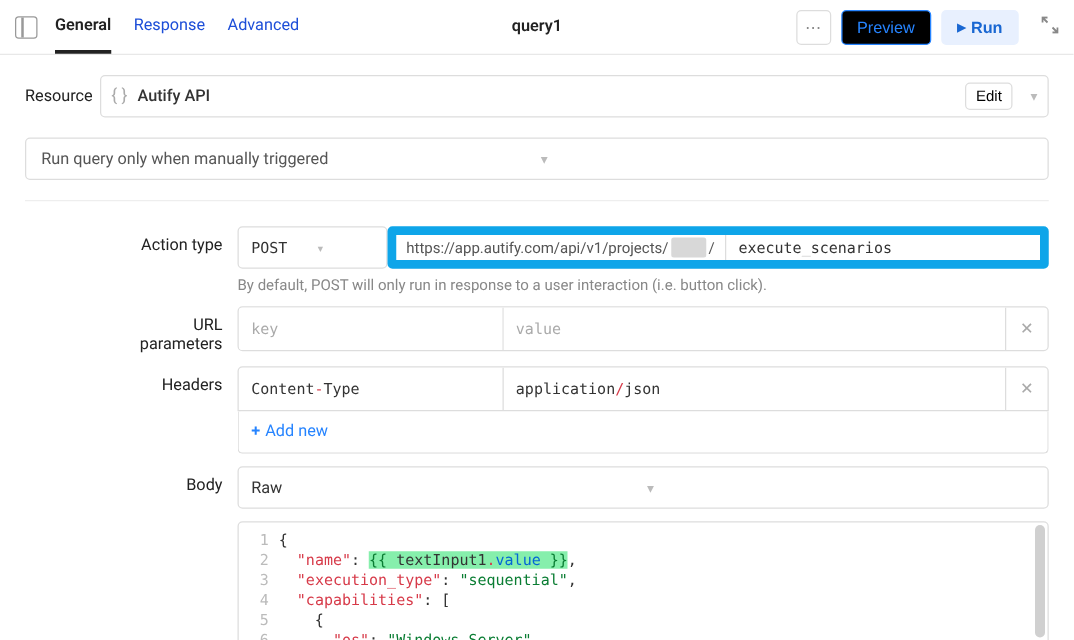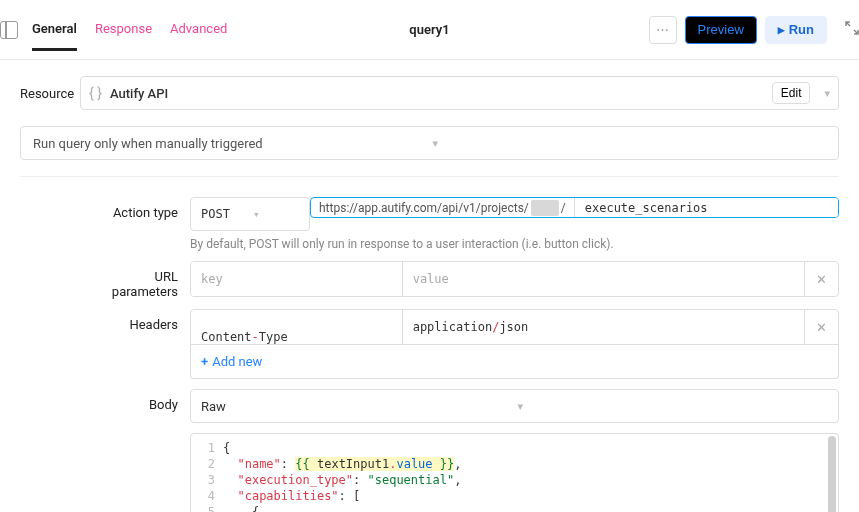--- a/index.html
+++ b/index.html
@@ -8,42 +8,42 @@
   font-size: 13px;
   color: #333;
   background: #fff;
   width: 859px;
   height: 512px;
   overflow: hidden;
 }
 .top-bar {
   display: flex;
   align-items: center;
-  height: 60px;
+  height: 44px;
   border-bottom: 1px solid #e8e8e8;
-  padding: 0 0;
+  padding: 0 12px;
 }
 .left-icon {
   width: 18px; height: 18px;
   border: 1.5px solid #999;
   border-radius: 3px;
   position: relative;
   margin-right: 14px;
   cursor: pointer;
 }
 .left-icon::after {
   content: '';
   position: absolute;
   left: 4px; top: 0; bottom: 0;
   width: 1.5px;
   background: #999;
 }
 .tabs { display: flex; gap: 18px; }
 .tab {
-  color: #ec4899;
+  color: #1d4ed8;
   cursor: pointer;
   padding: 12px 0;
   font-size: 13px;
 }
 .tab.active {
   color: #222;
   font-weight: 600;
   border-bottom: 3px solid #222;
   margin-bottom: -1px;
 }
@@ -169,23 +169,23 @@
   font-family: "SFMono-Regular", Menlo, monospace;
   font-size: 12px;
   color: #333;
   background: #fff;
 }
 .select-box.method { width: 120px; }
 .select-box.method span { flex: 1; }
 .url-box {
   flex: 1;
   display: flex;
-  border: 1px solid #0ea5e9;
-  border-radius: 4px;
-  height: 21px;
+  border: 7px solid #0ea5e9;
+  border-radius: 4px;
+  height: 34px;
   align-items: stretch;
   overflow: hidden;
 }
 .url-prefix {
   padding: 0 8px;
   display: flex;
   align-items: center;
   font-size: 12px;
   color: #555;
   white-space: nowrap;
@@ -245,21 +245,21 @@
   display: flex;
   align-items: center;
   padding: 0 10px;
   flex: 1;
 }
 .code-token { color: #333; }
 .code-op { color: #d73a49; }
 .code-prop { color: #0366d6; }
 .code-str { color: #0a7d33; }
 .code-key { color: #d73a49; }
-.code-mustache-outer { background: #fef9c3; }
+.code-mustache-outer { background: #86efac; }
 .add-new {
   border: 1px solid #ddd;
   border-top: none;
   border-radius: 0 0 4px 4px;
   height: 34px;
   display: flex;
   align-items: center;
   padding: 0 10px;
   color: #2684ff;
   cursor: pointer;
@@ -392,21 +392,21 @@
           <input class="kv-cell" placeholder="value" style="">
           <div class="kv-delete">✕</div>
         </div>
       </div>
     </div>
 
     <div class="field-row">
       <div class="field-label">Headers</div>
       <div class="field-body">
         <div class="kv-row" style="border-radius:4px 4px 0 0;">
-          <div class="kv-cell key" style="display:flex;align-items:flex-end;">
+          <div class="kv-cell key" style="display:flex;align-items:center;">
               <span class="code-token">Content</span>
               <span class="code-op">-</span>
               <span class="code-token">Type</span>
             </div>
           <div class="header-value">
             <span class="code-token">application</span>
               <span class="code-op">/</span>
               <span class="code-token">json</span>
           </div>
           <div class="kv-delete">✕</div>

